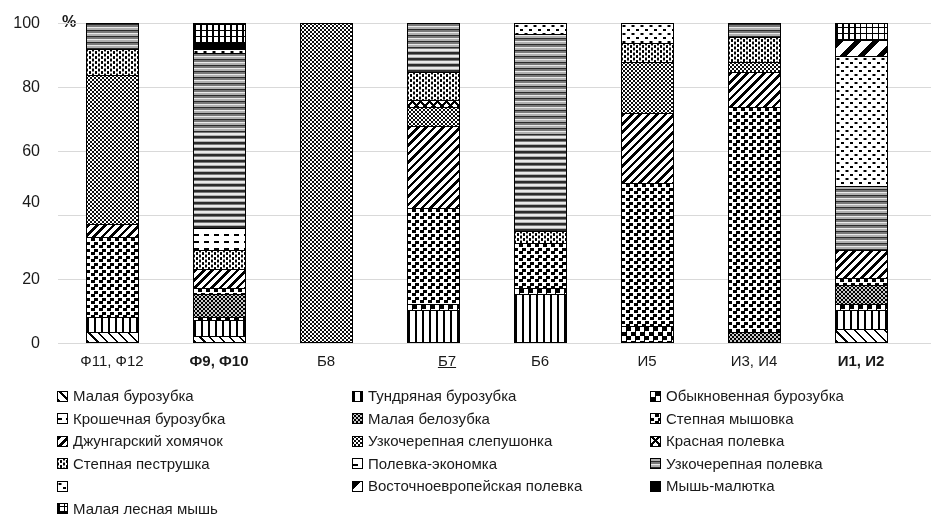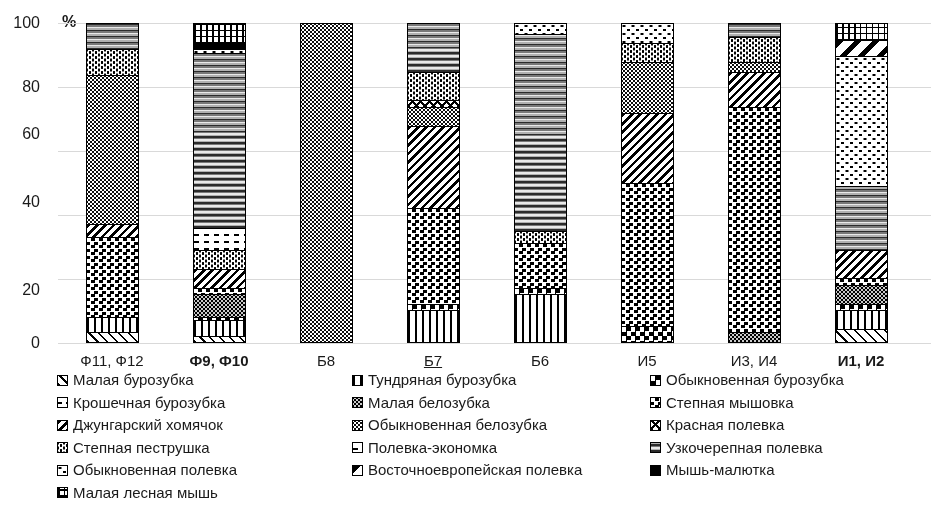--- a/index.html
+++ b/index.html
@@ -37,21 +37,21 @@
     border:1.5px solid #000;box-sizing:border-box;background:#fff;
   }
   .seg{width:100%;box-sizing:border-box;border-top:1px solid #000;}
   .seg:last-child{border-top:none;}
   .x-label{
     position:absolute;top:352px;width:120px;text-align:center;
     font-size:15px;color:#1a1a1a;
   }
   
   .legend{
-    position:absolute;left:57px;top:372px;
+    position:absolute;left:57px;top:388px;
     display:grid;grid-template-columns:295px 298px auto;
     grid-auto-flow:row;row-gap:6.5px;column-gap:0;
   }
   .legend-item{display:flex;align-items:center;height:16px;}
   .swatch{
     width:11px;height:11px;flex:0 0 11px;
     border:1px solid #000;box-sizing:border-box;margin-right:5px;background:#fff;
   }
   .legend-label{font-size:15px;line-height:16px;white-space:nowrap;color:#1a1a1a;}
   
@@ -73,23 +73,23 @@
   .pat-grid{background-image:repeating-linear-gradient(0deg,#000 0 1.5px,rgba(0,0,0,0) 1.5px 6px),repeating-linear-gradient(90deg,#000 0 1.5px,#fff 1.5px 6px);}
 </style>
 </head>
 <body>
 
 <div class="figure">
   <span class="pct">%</span>
   <div class="y-labels">
       <div class="y-tick" style="top: -9px;">100</div>
       <div class="y-tick" style="top: 55px;">80</div>
-      <div class="y-tick" style="top: 102px;">60</div>
+      <div class="y-tick" style="top: 119px;">60</div>
       <div class="y-tick" style="top: 170px;">40</div>
-      <div class="y-tick" style="top: 258px;">20</div>
+      <div class="y-tick" style="top: 247px;">20</div>
       <div class="y-tick" style="top: 311px;">0</div>
     </div>
   <div class="plot">
     <div id="gridlines">
         <div class="gridline" style="top: 0px;"></div>
         <div class="gridline" style="top: 64px;"></div>
         <div class="gridline" style="top: 128px;"></div>
         <div class="gridline" style="top: 192px;"></div>
         <div class="gridline" style="top: 256px;"></div>
         <div class="gridline" style="top: 320px;"></div>
@@ -166,21 +166,21 @@
           <div class="seg pat-sparse-dots" title="Обыкновенная полевка: 41%" style="height: 131.2px;"></div>
           <div class="seg pat-bold-diagonal-stripes" title="Восточноевропейская полевка: 5%" style="height: 16px;"></div>
           <div class="seg pat-grid" title="Малая лесная мышь: 5%" style="height: 16px;"></div>
         </div>
       </div>
   </div>
   <div id="xlabels">
       <div class="x-label" style="left: 52px;">Ф11, Ф12</div>
       <div class="x-label" style="left: 159px; font-weight: bold;">Ф9, Ф10</div>
       <div class="x-label" style="left: 266px;">Б8</div>
-      <div class="x-label" style="left: 373px; text-decoration: underline;">Б7</div>
+      <div class="x-label" style="left: 387px; text-decoration: underline;">Б7</div>
       <div class="x-label" style="left: 480px;">Б6</div>
       <div class="x-label" style="left: 587px;">И5</div>
       <div class="x-label" style="left: 694px;">И3, И4</div>
       <div class="x-label" style="left: 801px; font-weight: bold;">И1, И2</div>
     </div>
   <div class="legend" id="legend">
       <div class="legend-item">
         <span class="swatch pat-light-diagonal-hatch"></span>
         <span class="legend-label">Малая бурозубка</span>
       </div>
@@ -203,41 +203,40 @@
       <div class="legend-item">
         <span class="swatch pat-coarse-dots"></span>
         <span class="legend-label">Степная мышовка</span>
       </div>
       <div class="legend-item">
         <span class="swatch pat-dense-diagonal-stripes"></span>
         <span class="legend-label">Джунгарский хомячок</span>
       </div>
       <div class="legend-item">
         <span class="swatch pat-dark-weave"></span>
-        <span class="legend-label">Обыкновенная белозубка</span>
+        <span class="legend-label">Узкочерепная слепушонка</span>
       </div>
       <div class="legend-item">
         <span class="swatch pat-diagonal-checks"></span>
         <span class="legend-label">Красная полевка</span>
       </div>
       <div class="legend-item">
         <span class="swatch pat-light-dots"></span>
         <span class="legend-label">Степная пеструшка</span>
       </div>
       <div class="legend-item">
         <span class="swatch pat-horizontal-dashes"></span>
         <span class="legend-label">Полевка-экономка</span>
       </div>
       <div class="legend-item">
         <span class="swatch pat-horizontal-gray-lines"></span>
         <span class="legend-label">Узкочерепная полевка</span>
       </div>
       <div class="legend-item">
         <span class="swatch pat-sparse-dots"></span>
-        <span class="legend-label">Обыкновенная полевка</span>
       </div>
       <div class="legend-item">
         <span class="swatch pat-bold-diagonal-stripes"></span>
         <span class="legend-label">Восточноевропейская полевка</span>
       </div>
       <div class="legend-item">
         <span class="swatch pat-solid-black"></span>
         <span class="legend-label">Мышь-малютка</span>
       </div>
       <div class="legend-item">

